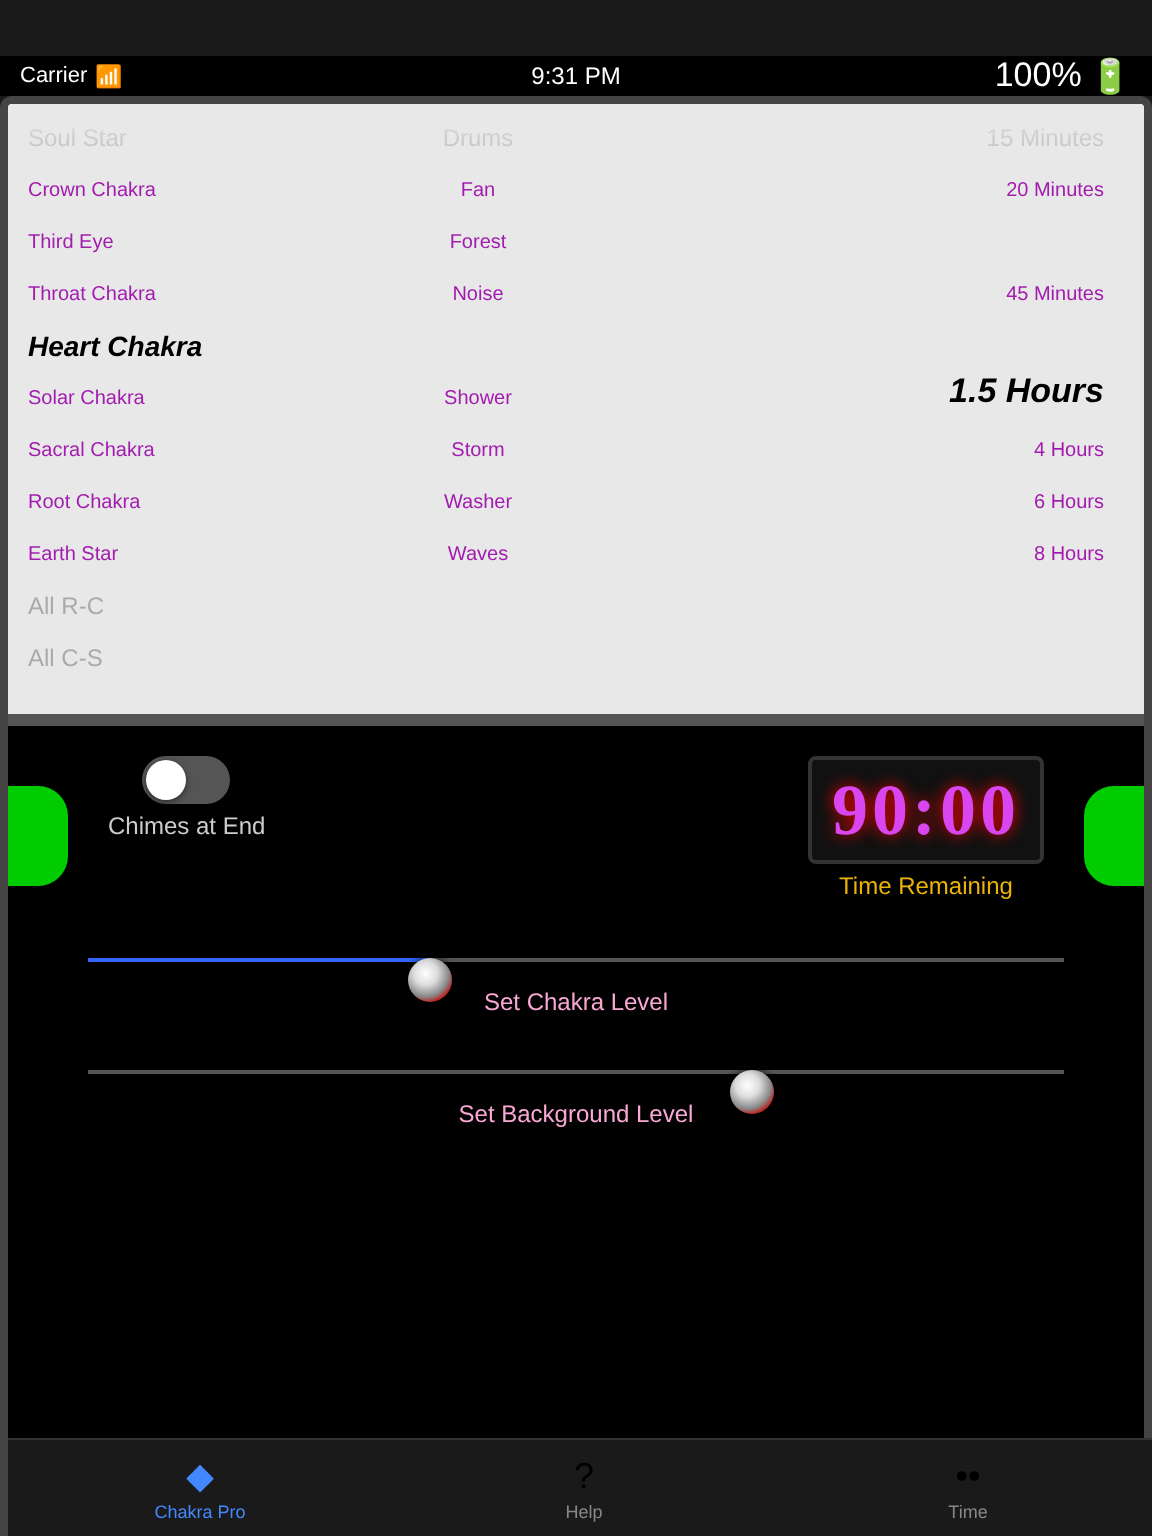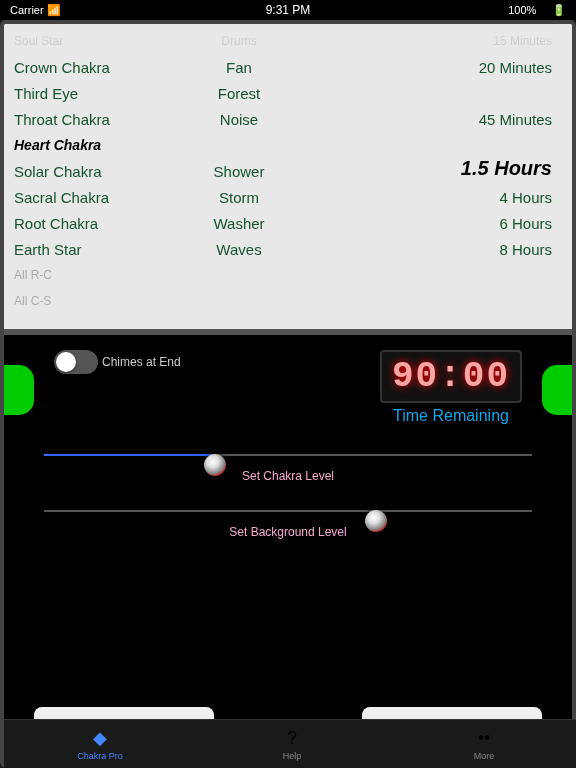--- a/index.html
+++ b/index.html
@@ -16,24 +16,25 @@
     .status-bar {
       width: 100%;
       height: 20px;
       background: #000;
       display: flex;
       align-items: center;
       justify-content: space-between;
       padding: 0 10px;
       color: #fff;
       font-size: 11px;
+      margin-top: 28px;
     }
     .status-left { display: flex; align-items: center; gap: 4px; }
     .status-center { position: absolute; left: 50%; transform: translateX(-50%); font-size: 12px; }
-    .status-right { display: flex; align-items: center; gap: 16px; font-size: 11px; }
+    .status-right { display: flex; align-items: center; gap: 4px; font-size: 17px; }
 
     
     .app-container {
       width: 100%;
       height: calc(768px - 20px);
       background: #2a2a2a;
       border: 4px solid #444;
       border-radius: 6px;
       overflow: hidden;
       display: flex;
@@ -52,42 +53,42 @@
     .list-table {
       width: 100%;
       padding: 4px 0;
     }
 
     .list-row {
       display: flex;
       align-items: center;
       height: 26px;
       padding: 0 10px;
-      font-size: 15px;
-      color: #14532d;
+      font-size: 10px;
+      color: #a21caf;
     }
 
     .list-row.selected {
       font-weight: bold;
       color: #000;
       font-size: 14px;
       font-style: italic;
     }
 
     .list-row.faded {
       color: #aaa;
       font-size: 12px;
     }
 
     .col-chakra { flex: 0 0 160px; }
     .col-sound { flex: 0 0 130px; text-align: center; }
     .col-time { flex: 1; text-align: right; padding-right: 10px; }
 
     .list-row.selected .col-time {
-      font-size: 20px;
+      font-size: 17px;
       font-weight: bold;
       margin-top: 46px;
     }
 
     
     .control-section {
       background: #000;
       flex: 1;
       display: flex;
       flex-direction: column;
@@ -110,20 +111,21 @@
     
     .top-controls {
       display: flex;
       align-items: flex-start;
       justify-content: space-between;
       padding: 5px 50px 5px 50px;
     }
 
     .chimes-section {
       display: flex;
+      flex-direction: column;
       align-items: center;
       gap: 4px;
     }
 
     
     .toggle-container {
       width: 44px;
       height: 24px;
       background: #555;
       border-radius: 12px;
@@ -152,31 +154,31 @@
       flex-direction: column;
       align-items: center;
       gap: 4px;
     }
 
     .timer-display {
       background: #111;
       border: 2px solid #333;
       border-radius: 4px;
       padding: 4px 10px;
-      color: #fca5a5;
+      color: #d946ef;
       font-size: 36px;
-      font-family: Liberation Mono, monospace;
+      font-family: Liberation Serif, serif;
       font-weight: bold;
       letter-spacing: 2px;
       text-shadow: 0 0 8px #ff0000;
     }
 
     .timer-label {
-      color: #0ea5e9;
-      font-size: 16px;
+      color: #eab308;
+      font-size: 12px;
     }
 
     
     .slider-section {
       padding: 15px 40px 5px 40px;
     }
 
     .slider-row {
       margin-bottom: 18px;
     }
@@ -433,16 +435,16 @@
   <div class="tab-item active">
       <span class="tab-icon">◆</span>
       <span class="tab-label">Chakra Pro</span>
     </div>
       <div class="tab-item">
       <span class="tab-icon">?</span>
       <span class="tab-label">Help</span>
     </div>
       <div class="tab-item">
       <span class="tab-icon">••</span>
-      <span class="tab-label">More</span>
+      <span class="tab-label">Time</span>
     </div>
     </div>
 </div>
 
 </body></html>

